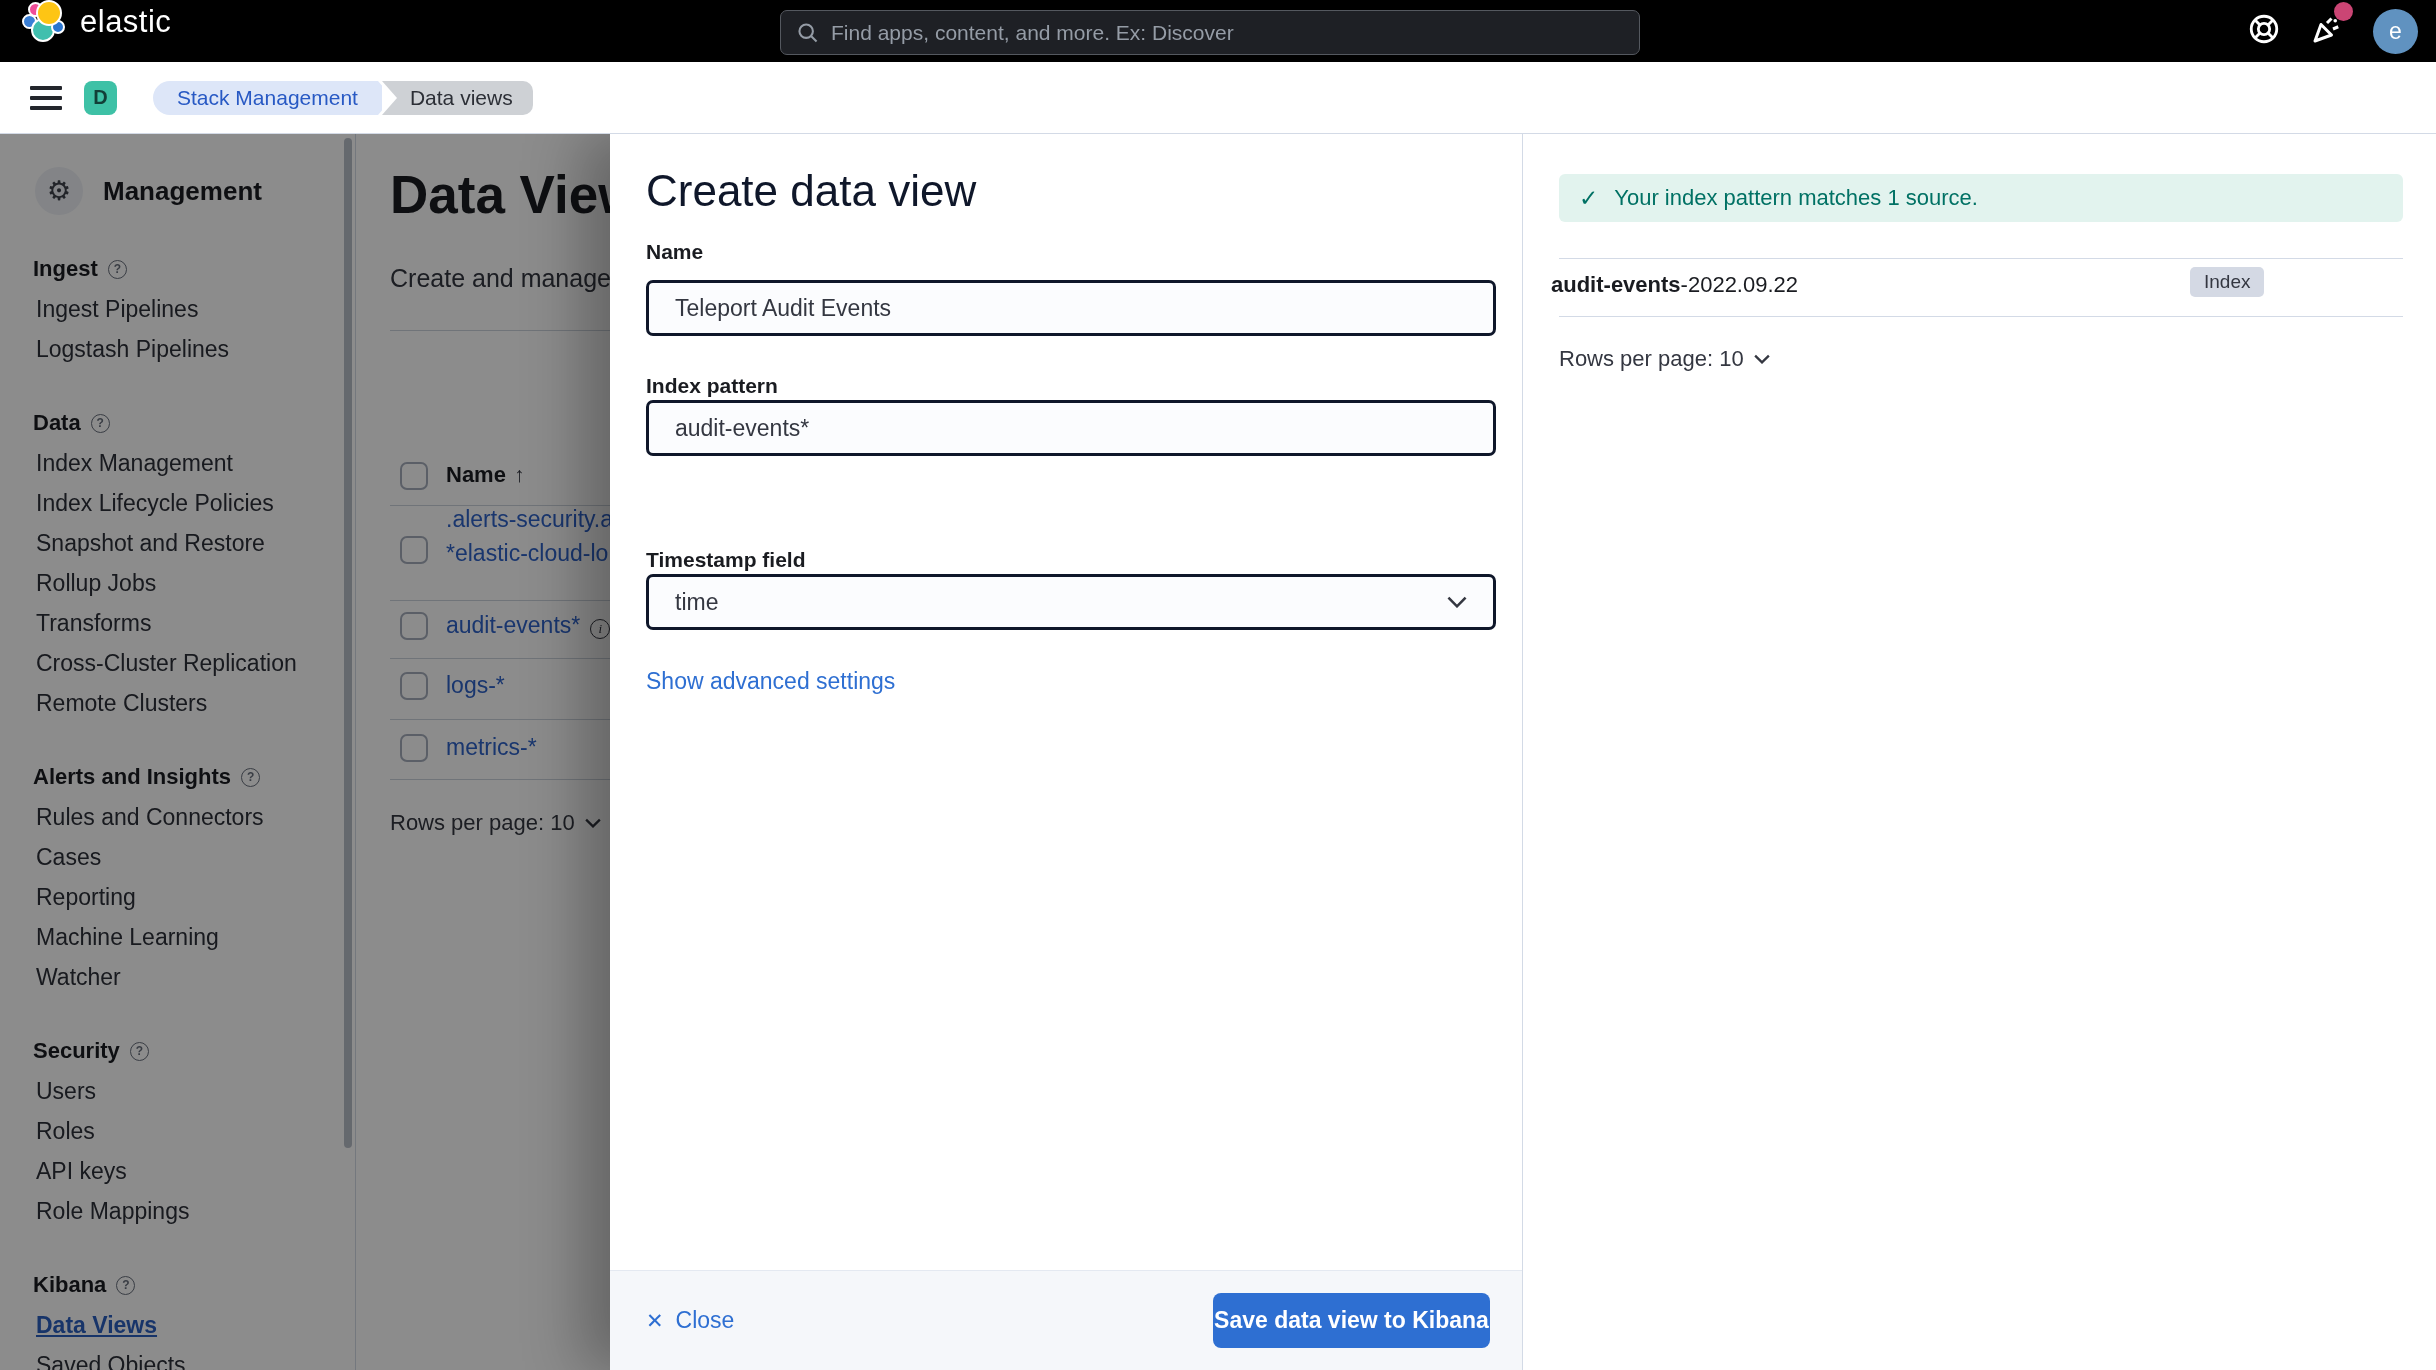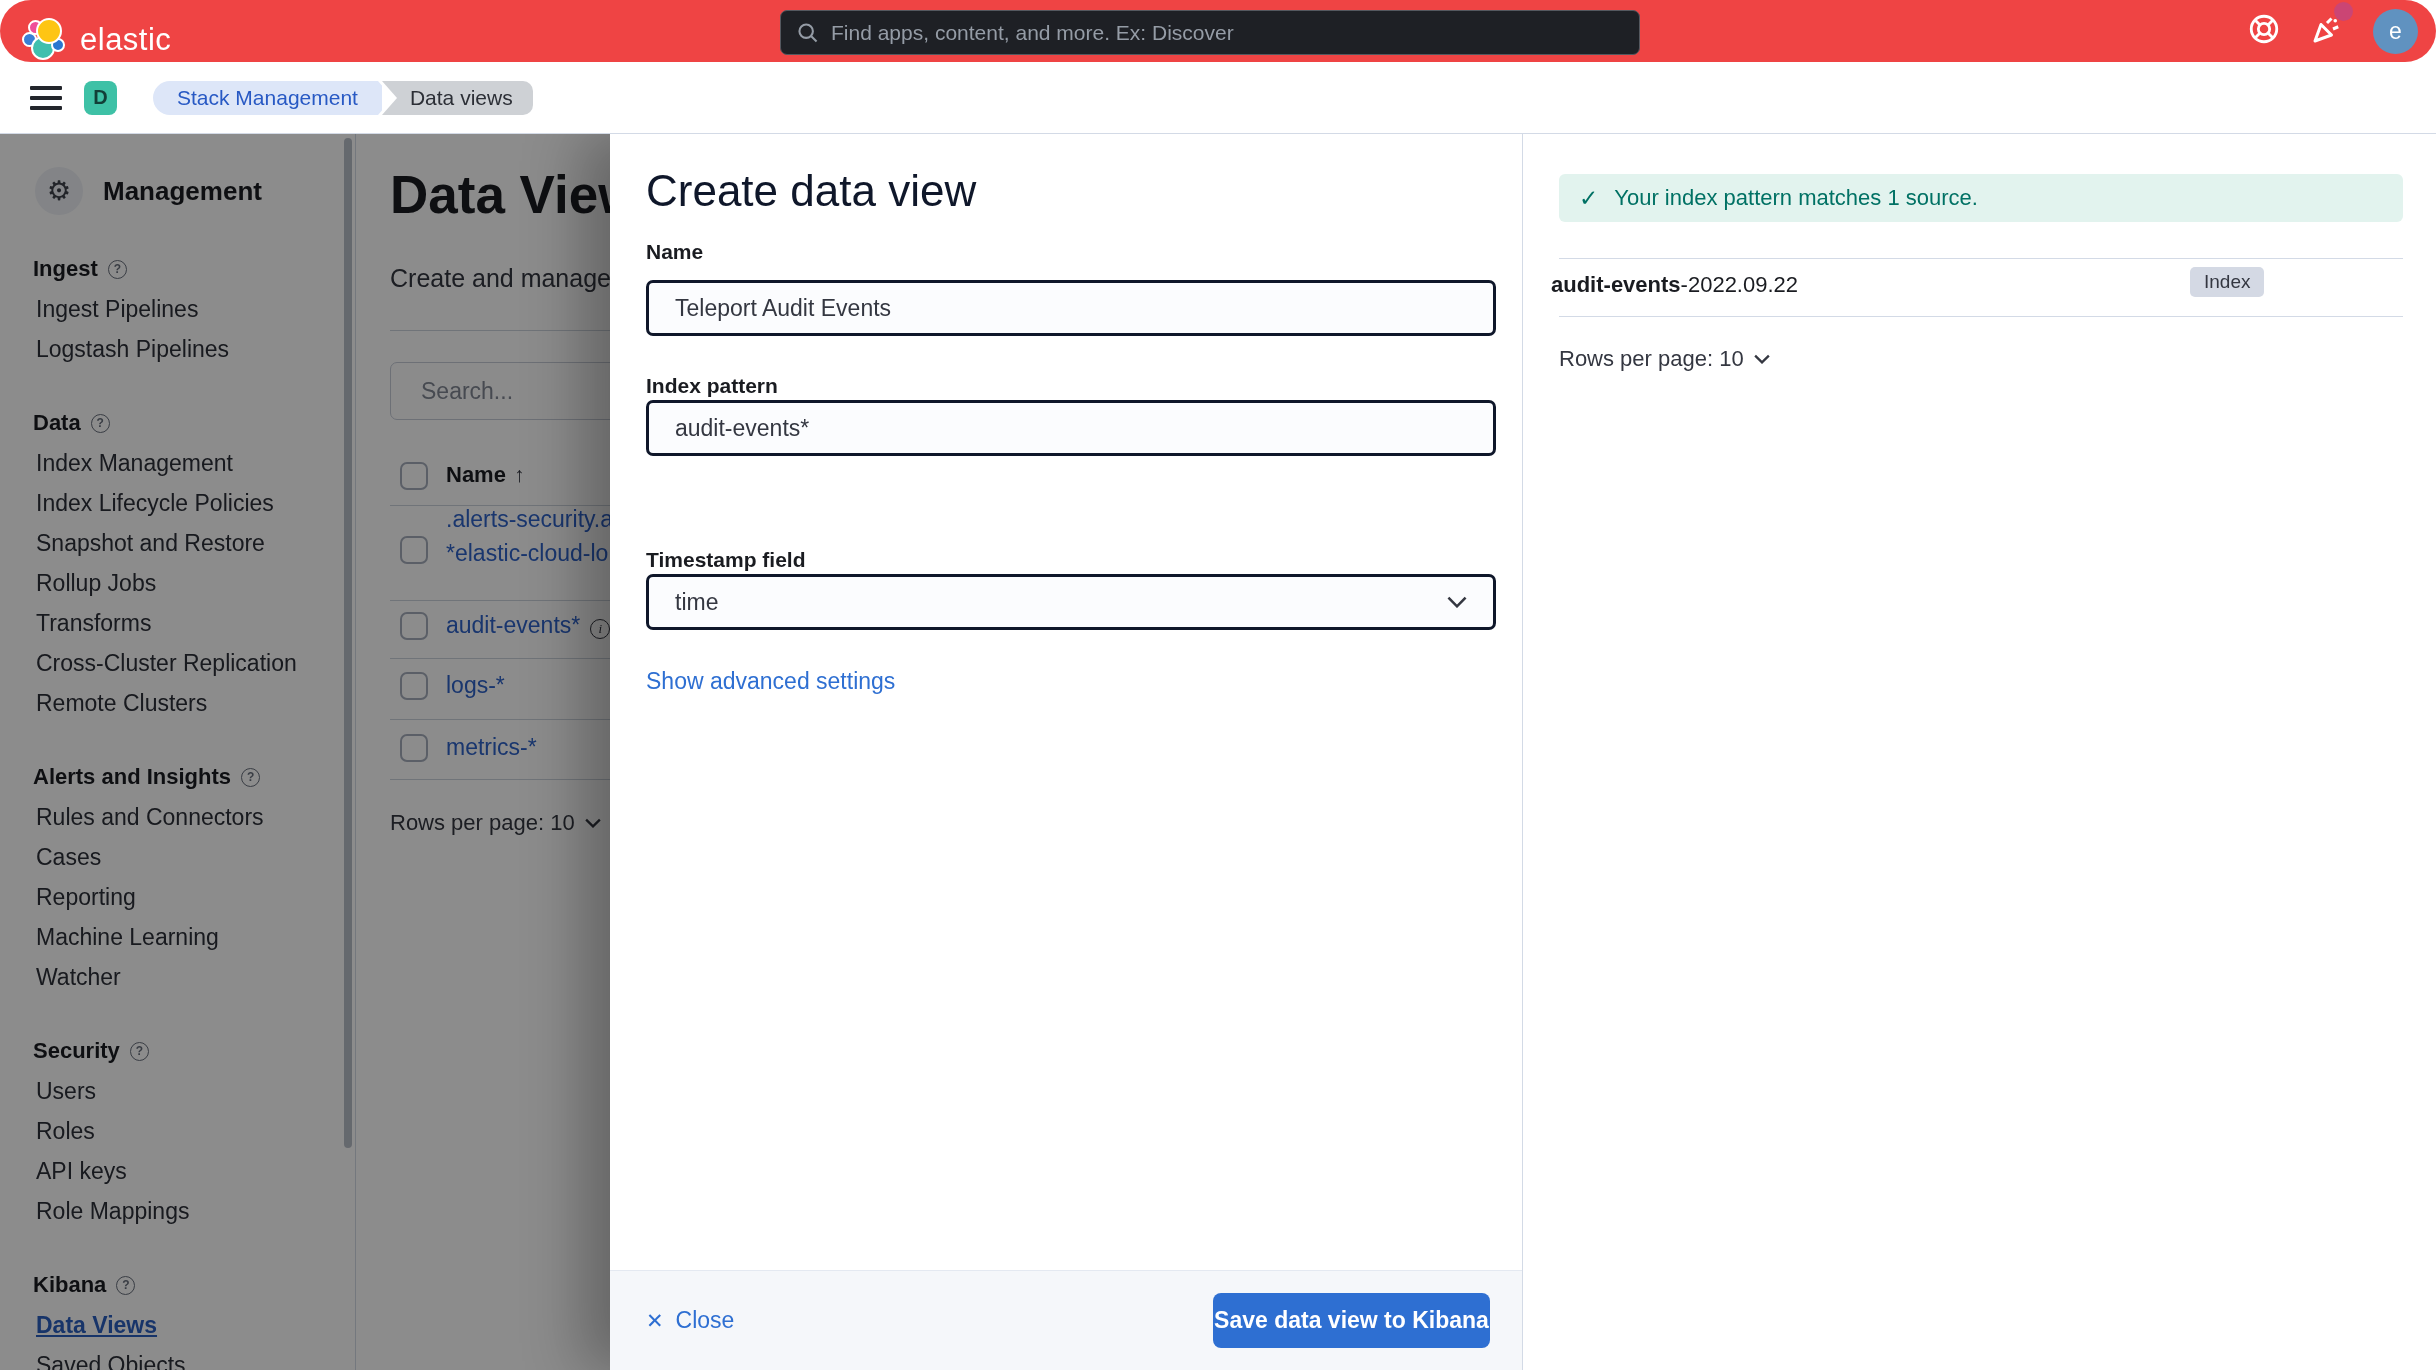--- a/index.html
+++ b/index.html
@@ -1,22 +1,22 @@
 <!DOCTYPE html>
 <html><head>
 <meta charset="utf-8">
 <style>
   * { margin:0; padding:0; box-sizing:border-box; }
   html,body { width:2436px; height:1370px; overflow:hidden; background:#fff;
     font-family:"Liberation Sans","DejaVu Sans",sans-serif; color:#343741; }
   .stage { position:relative; width:2436px; height:1370px; }
 
   
-  .top-header { position:absolute; left:0; top:0; width:100%; height:62px; background:#ef4444;
-    display:flex; align-items:flex-end; z-index:40;border-radius:31px; }
+  .top-header { position:absolute; left:0; top:0; width:100%; height:62px; background:#000000;
+    display:flex; align-items:flex-start; z-index:40; }
   .brand { display:flex; align-items:center; gap:14px; margin-left:22px; }
   .logo { position:relative; width:44px; height:44px; }
   .logo i { position:absolute; border-radius:50%; border:2px solid #fff; }
   .logo .b-pink  { width:15px; height:15px; left:6px;  top:2px;  background:#f04e98; }
   .logo .b-yell  { width:26px; height:26px; left:14px; top:0;    background:#fec514; }
   .logo .b-blue1 { width:15px; height:15px; left:0;    top:14px; background:#3a7fd5; }
   .logo .b-teal  { width:24px; height:24px; left:9px;  top:18px; background:#40bfae; }
   .logo .b-blue2 { width:14px; height:14px; left:29px; top:20px; background:#2a76d0; }
   .brand-name { color:#fff; font-size:31px; letter-spacing:0.5px; }
   .hdr-search { position:absolute; left:780px; top:10px; width:860px; height:45px;
@@ -239,27 +239,20 @@
       </div>
       <div class="sn-item active">Data Views</div>
       <div class="sn-item">Saved Objects</div>
     </nav>
     <div class="sb-thumb"></div>
 
     <section class="main">
       <h1 class="pg-title">Data Views</h1>
       <div class="pg-sub">Create and manage the</div>
       <hr style="top:196px">
-      <div class="srch-box">
-        <svg width="24" height="24" viewBox="0 0 18 18">
-          <circle cx="7.5" cy="7.5" r="5.5" fill="none" stroke="#69707d" stroke-width="1.6"></circle>
-          <line x1="11.7" y1="11.7" x2="16" y2="16" stroke="#69707d" stroke-width="1.6"></line>
-        </svg>
-        <input type="text" placeholder="Search..." style="">
-      </div>
 
       <span class="chk" style="top:328px"></span>
       <div class="th-name">
         <span>Name</span><span class="sort-arrow">↑</span>
       </div>
       <hr style="top:371px">
 
       <span class="chk" style="top:402px"></span>
       <div class="cell" style="top:372px">.alerts-security.a</div>
       <div class="cell" style="top:406px">*elastic-cloud-lo</div>

